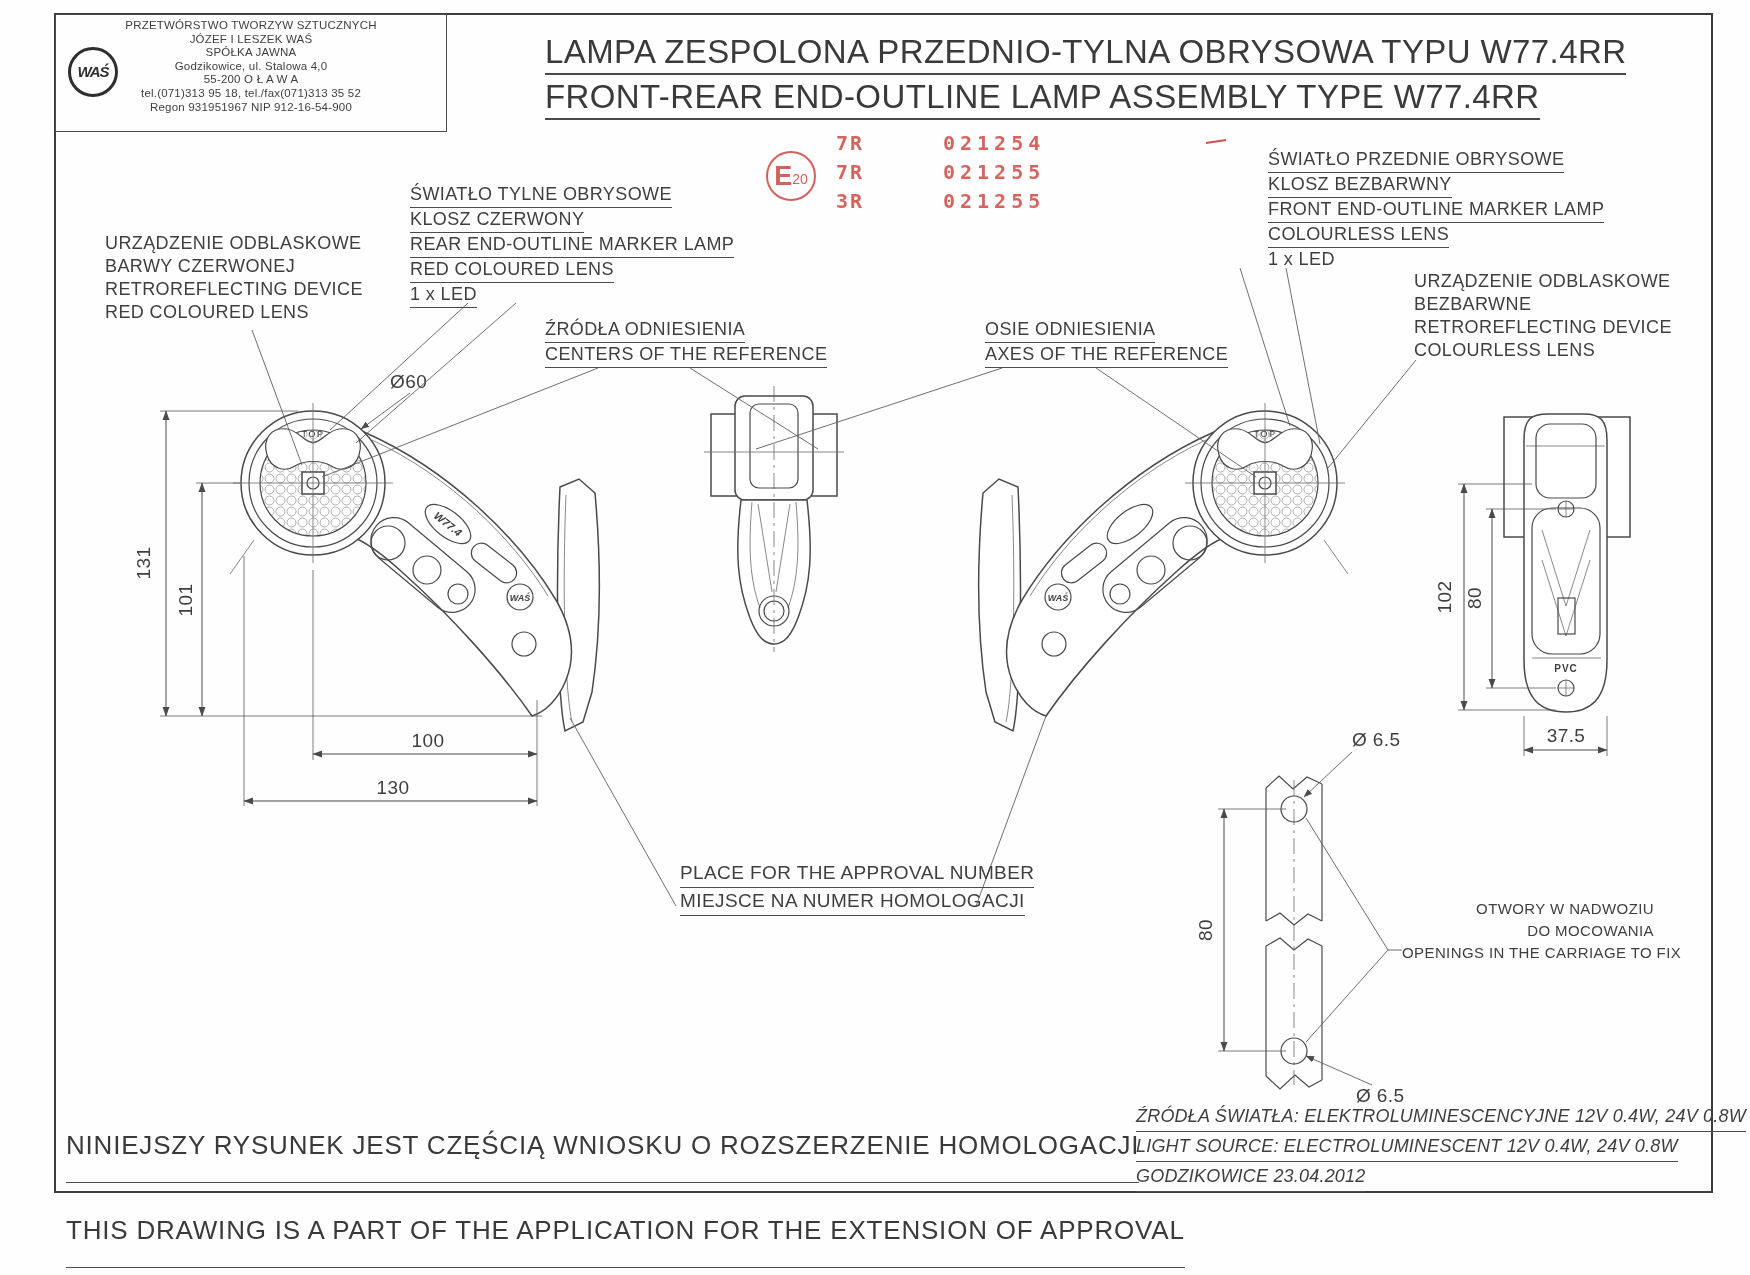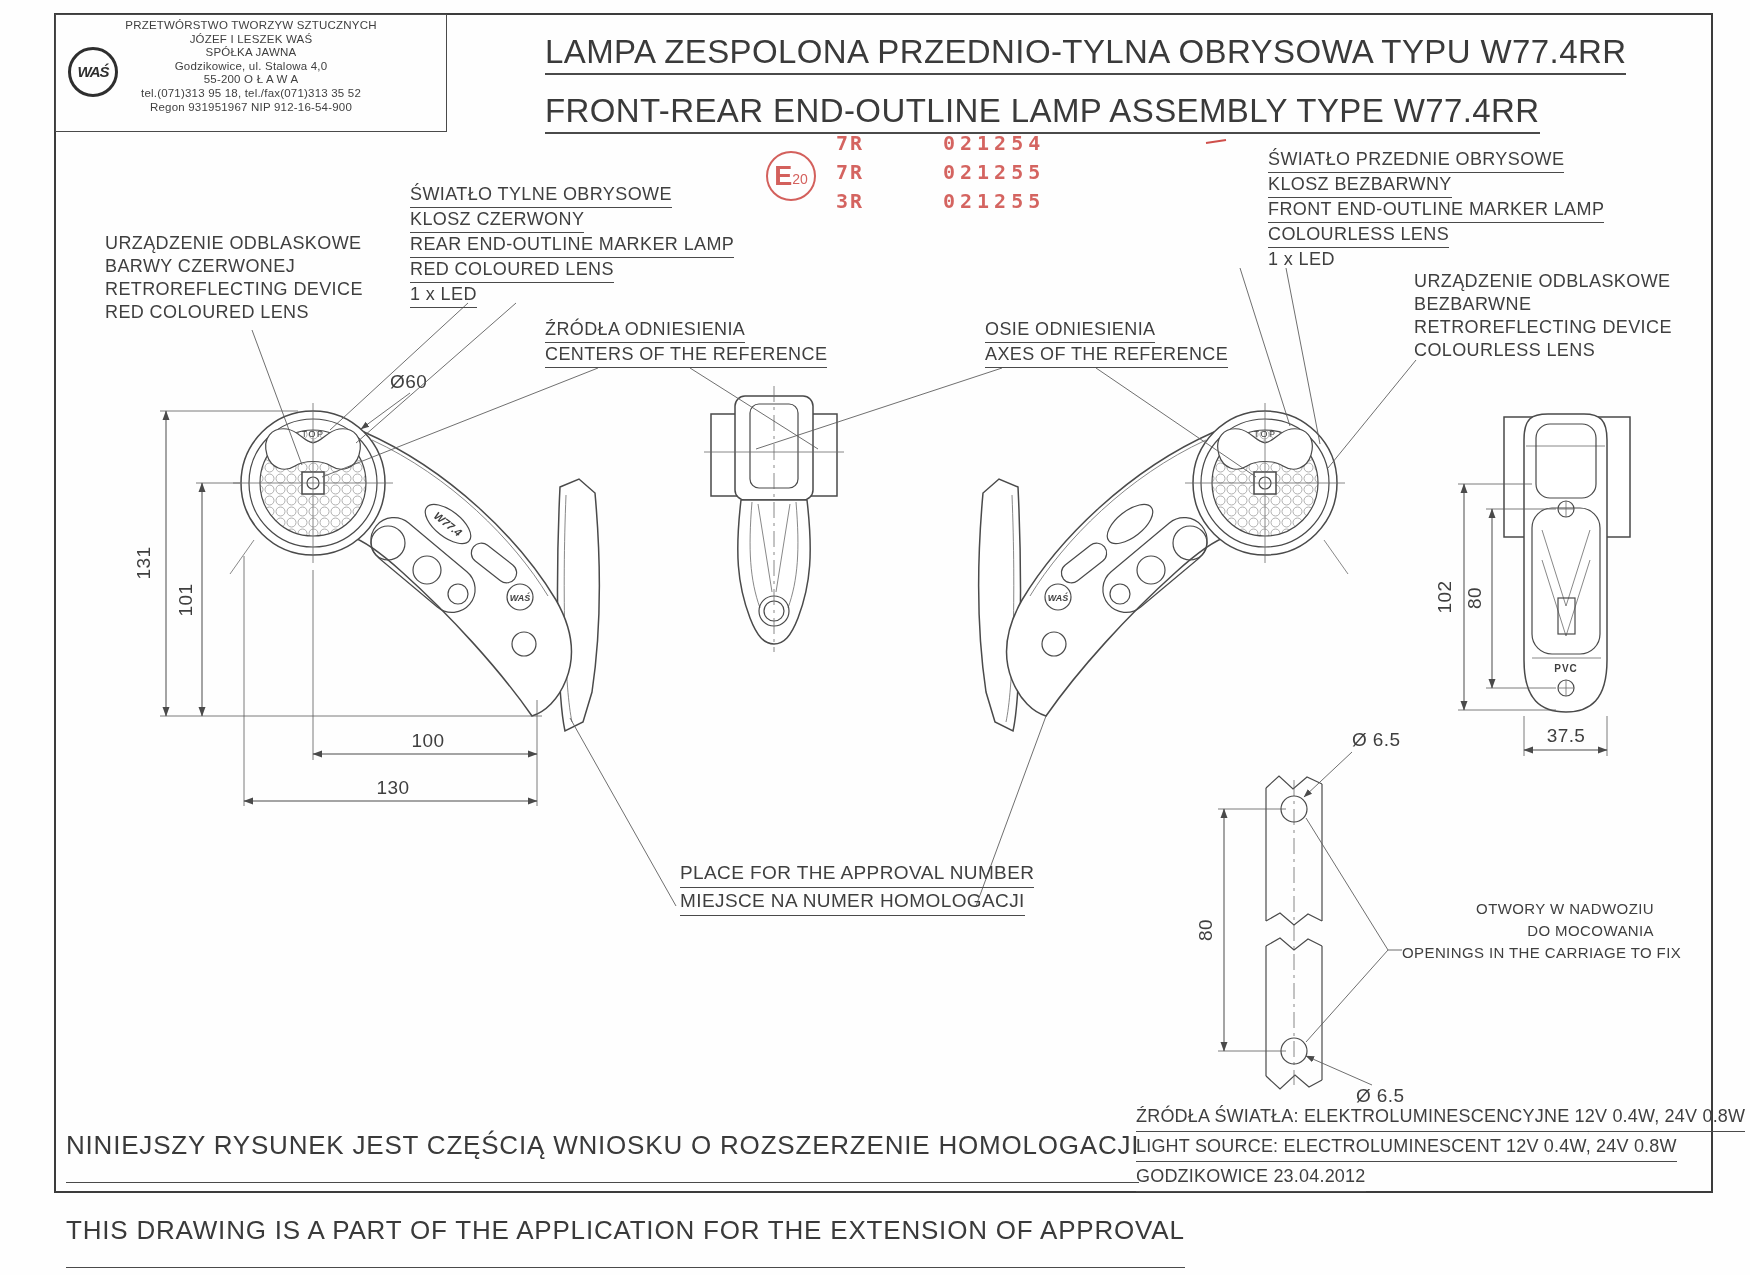--- a/index.html
+++ b/index.html
@@ -13,36 +13,36 @@
   .lbl.small{font-size:15px;line-height:22px;}
   .lbl.big{font-size:19px;line-height:26px;}
   
   .company{position:absolute;left:55px;top:14px;width:392px;height:118px;border:1.6px solid #4a4a4a;
            z-index:3;text-align:center;font-size:11.5px;line-height:13.6px;letter-spacing:.2px;padding-top:4px;box-sizing:border-box;}
   .company .logo{position:absolute;left:12px;top:32px;width:44px;height:44px;border:3px solid #2e2e2e;
            border-radius:50%;display:flex;align-items:center;justify-content:center;}
   .company .logo span{font-weight:bold;font-style:italic;font-size:15px;letter-spacing:-1px;color:#2e2e2e;}
   
   .title{position:absolute;left:545px;top:33px;z-index:3;font-size:33px;line-height:38px;letter-spacing:.4px;white-space:nowrap;color:#3a3a3a;}
-  .title .tu{display:inline-block;border-bottom:2px solid #4a4a4a;padding-bottom:2px;margin-bottom:17px;}
+  .title .tu{display:inline-block;border-bottom:2px solid #4a4a4a;padding-bottom:2px;margin-bottom:3px;}
   
   .stamp-circle{position:absolute;left:766px;top:151px;width:46px;height:46px;border:2px solid #cf4f4b;
            border-radius:50%;z-index:3;display:flex;align-items:center;justify-content:center;color:#cf4f4b;opacity:.9;}
   .stamp-circle .e{font-size:27px;font-weight:bold;line-height:1;}
   .stamp-circle .n20{font-size:14px;line-height:1;margin-top:6px;}
   .stamp-rows{position:absolute;left:836px;top:131px;z-index:3;color:#cf4f4b;
            font-family:"DejaVu Sans Mono",monospace;font-size:20px;opacity:.88;}
   .srow{display:flex;height:29px;align-items:flex-start;font-weight:bold;}
   .scode{width:107px;letter-spacing:2px;}
   .snum{letter-spacing:5px;}
   
   .note-left{position:absolute;left:66px;top:1098px;z-index:3;font-size:26px;line-height:40px;letter-spacing:.8px;white-space:nowrap;color:#3a3a3a;}
   .note-left .u{display:inline-block;border-bottom:1.8px solid #4a4a4a;padding-bottom:17px;margin-top:27px;}
   .note-right{position:absolute;left:1136px;top:1102px;z-index:3;font-size:18px;line-height:28px;letter-spacing:.2px;white-space:nowrap;}
-  .note-right .u{display:inline-block;border-bottom:1.5px solid #4a4a4a;padding-bottom:1px;}
+  .note-right .u{display:inline-block;border-bottom:1.5px solid #4a4a4a;padding-bottom:1px;font-style:italic;}
   
   .s{stroke:#4a4a4a;fill:none;stroke-width:1.2;}
   .sf{stroke:#4a4a4a;fill:#fff;stroke-width:1.5;}
   .thin{stroke:#6a6a6a;fill:none;stroke-width:.8;}
   .dim{stroke:#4a4a4a;fill:none;stroke-width:1;}
   .ext{stroke:#5a5a5a;fill:none;stroke-width:.8;}
   .cl{stroke:#6a6a6a;fill:none;stroke-width:.8;stroke-dasharray:16 5 3 5;}
   .ldr{stroke:#5f5f5f;fill:none;stroke-width:.9;}
   text.dt{fill:#3f3f3f;font-size:19px;font-family:"Liberation Sans",sans-serif;letter-spacing:.4px;}
   text.mk{fill:#3f3f3f;font-family:"Liberation Sans",sans-serif;}

